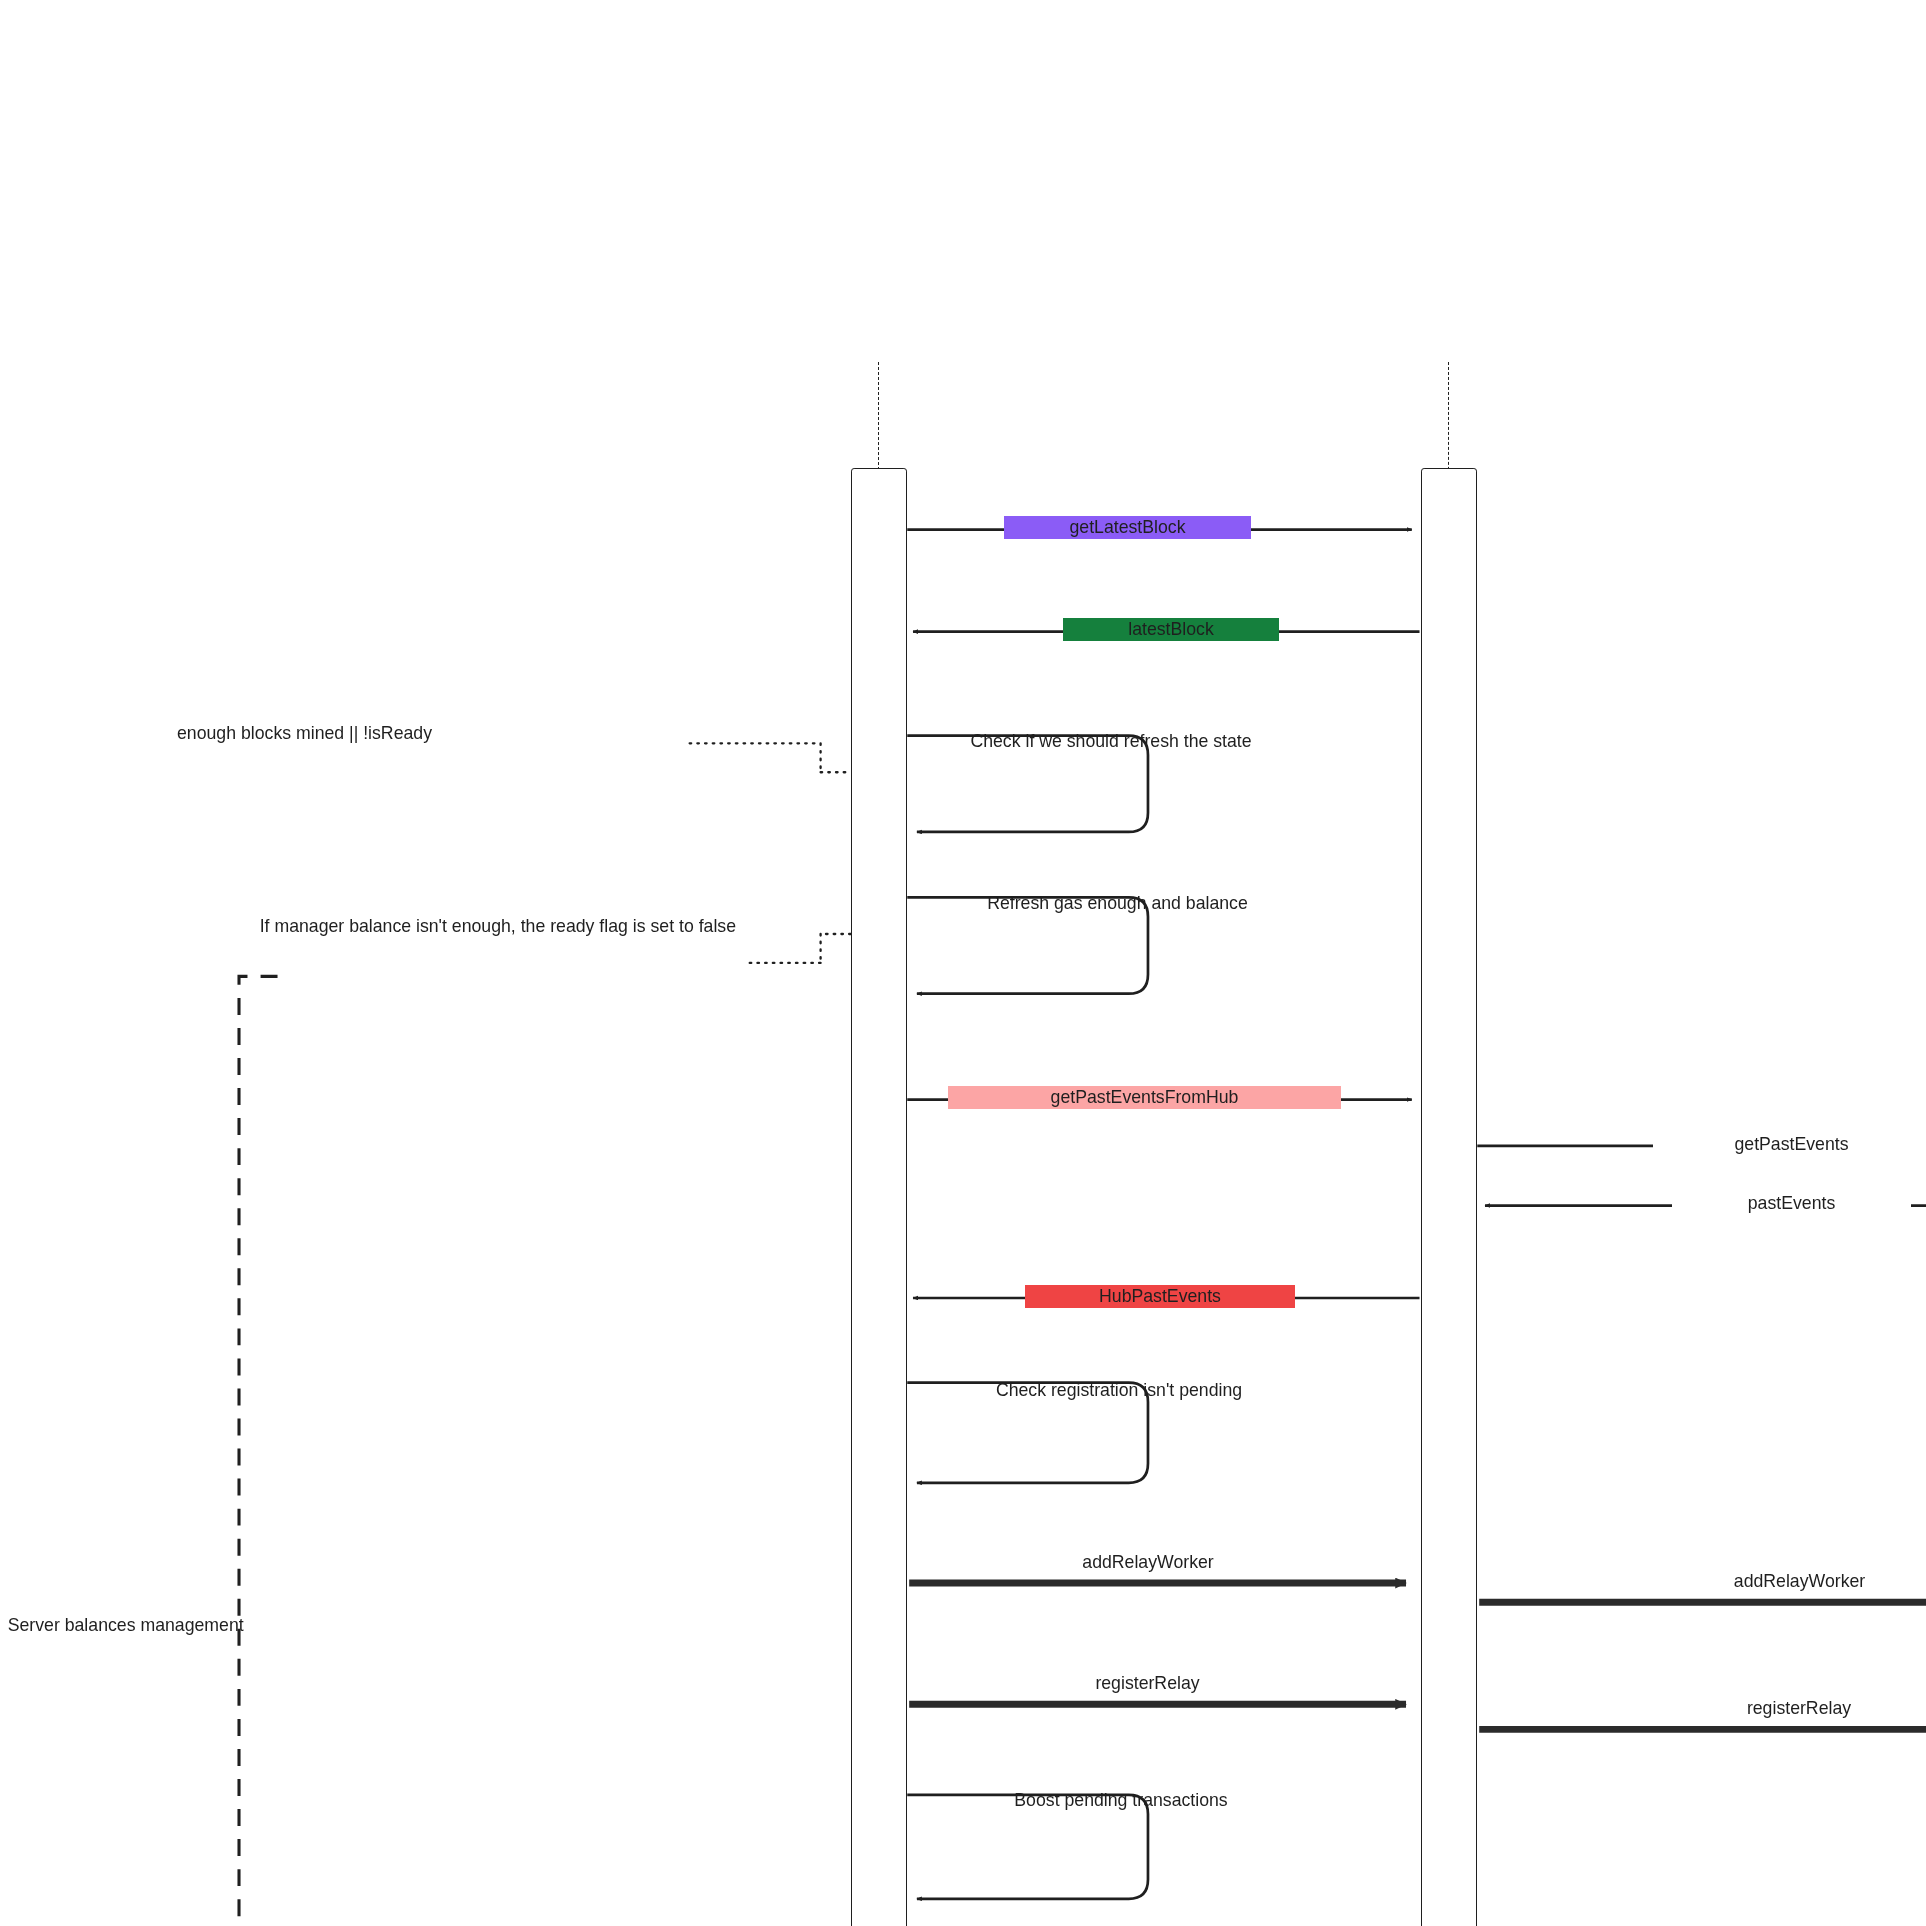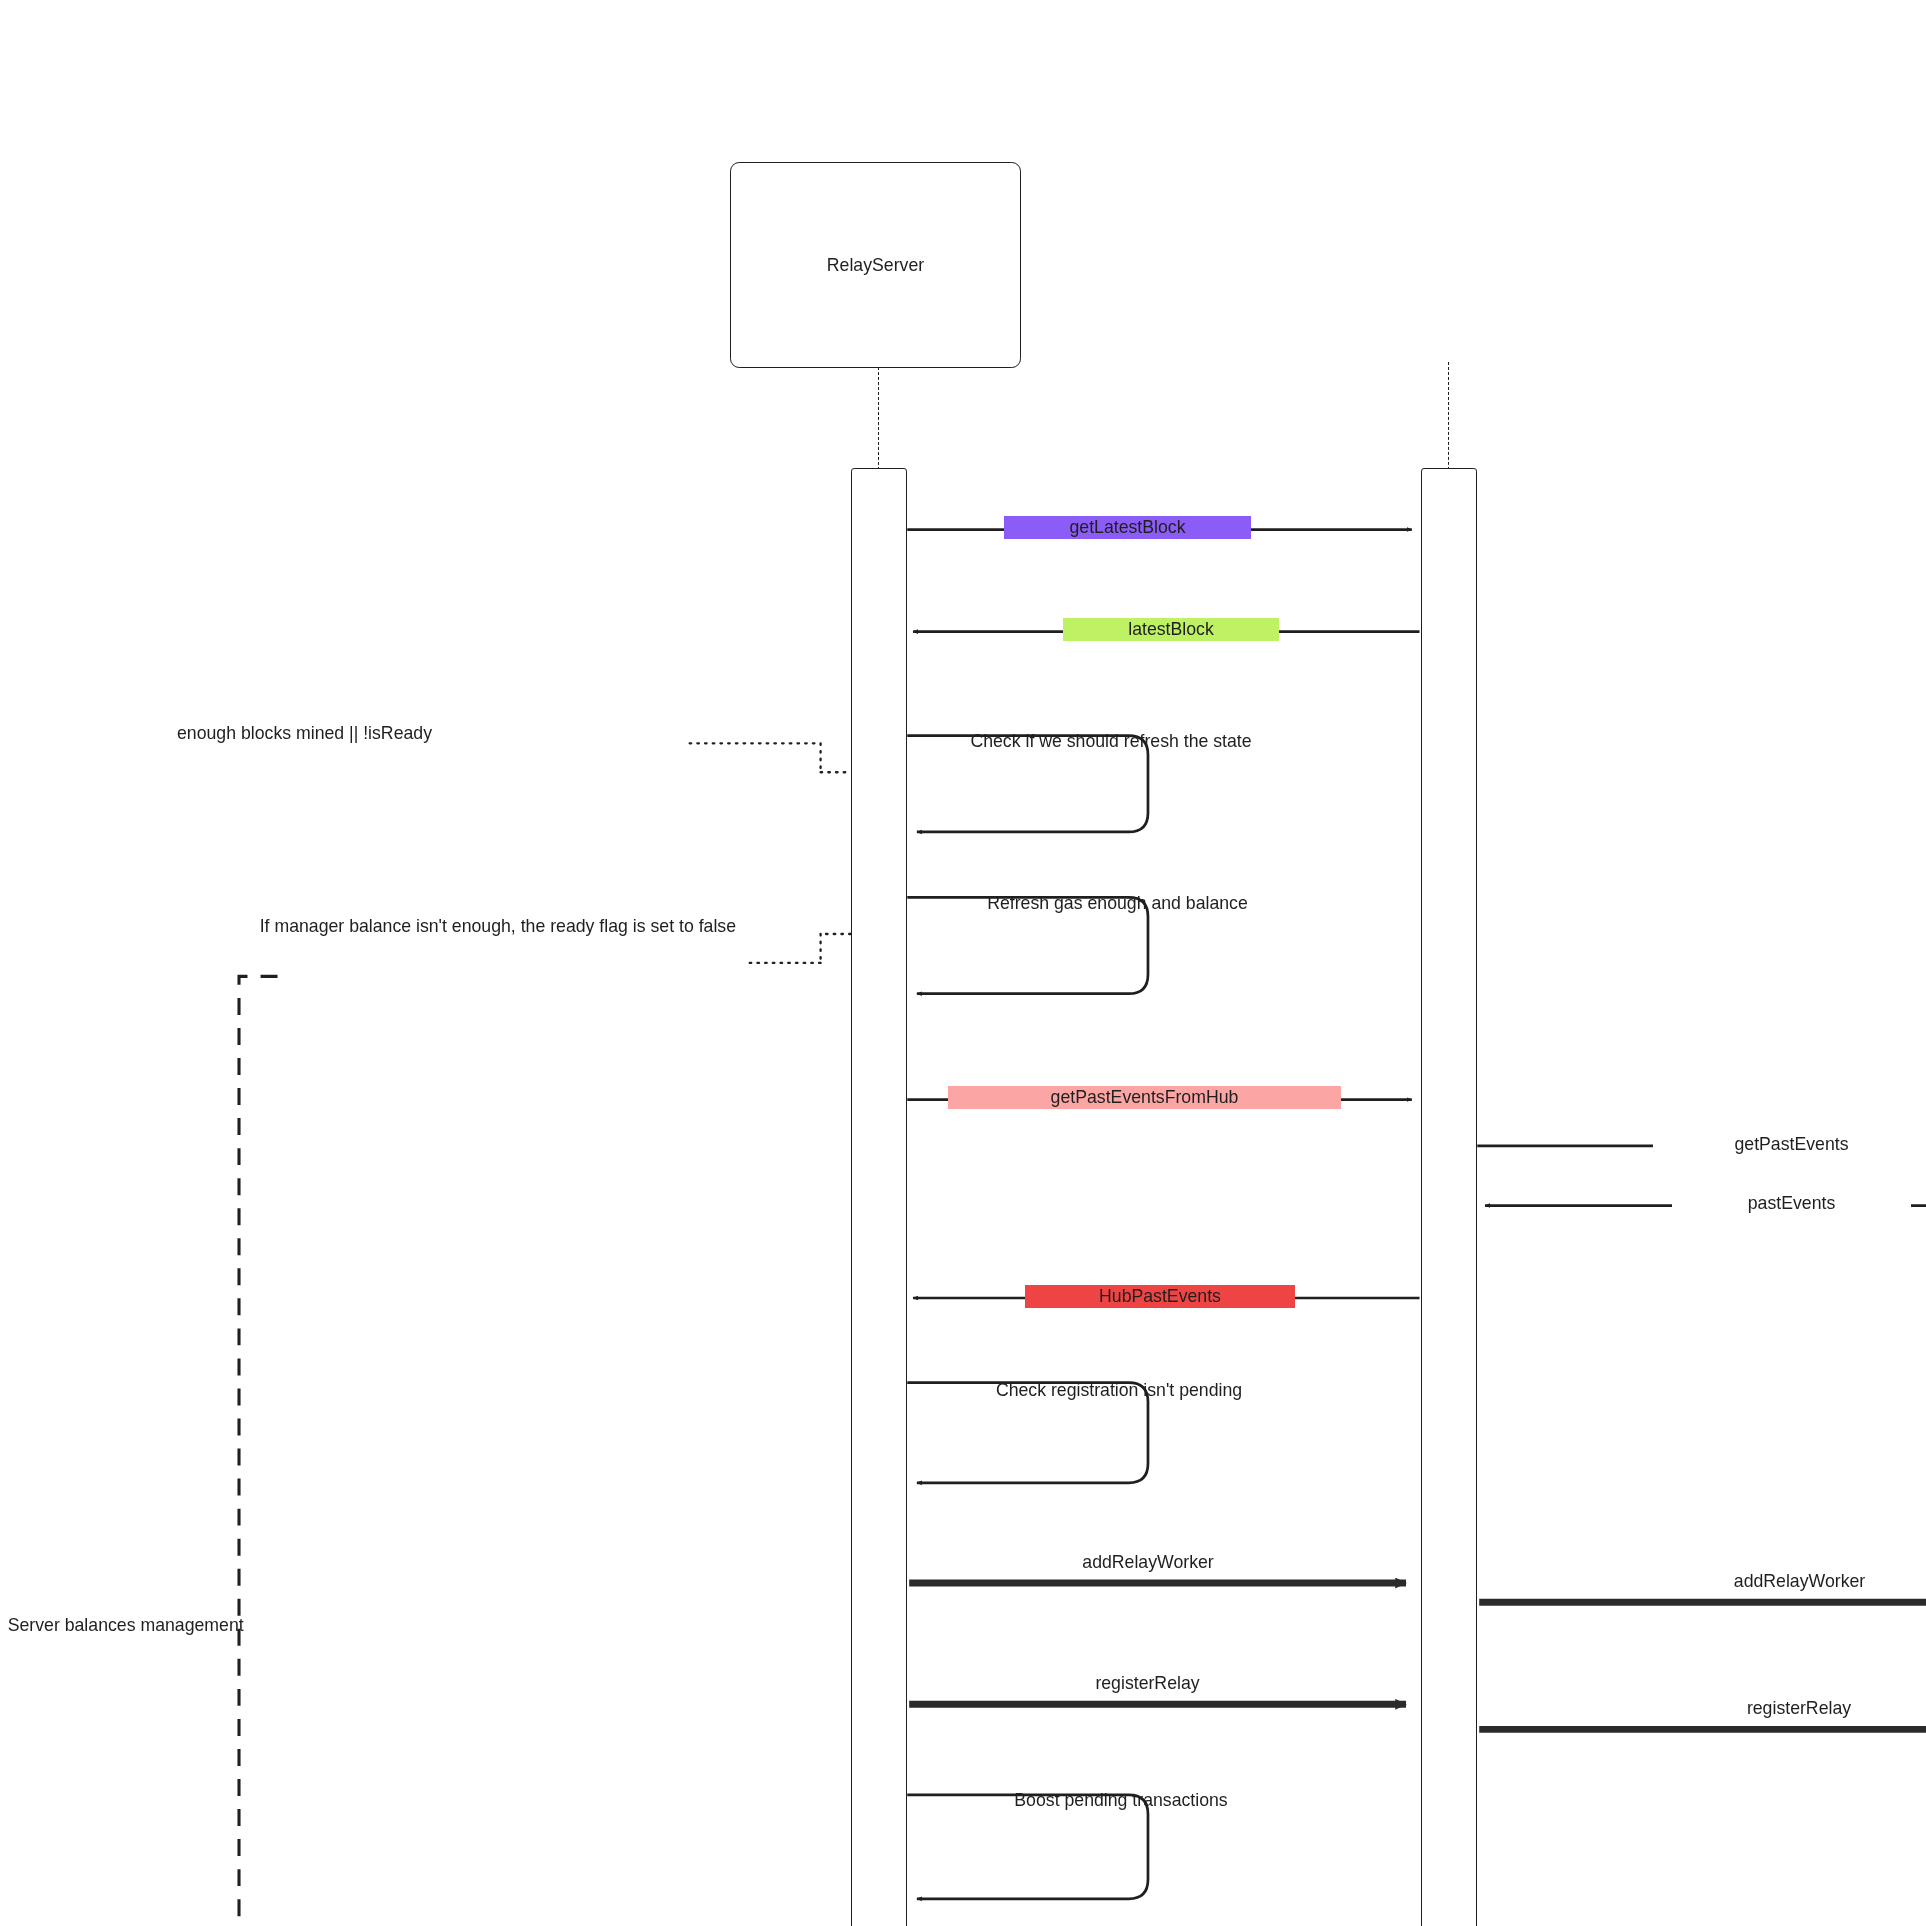--- a/index.html
+++ b/index.html
@@ -76,23 +76,20 @@
 <body>
 
 <div id="canvas">
 
   <div class="lifeline-dash" style="left:878px; top:362px; height:2284px;"></div>
   <div class="lifeline-dash" style="left:1448px; top:362px; height:1826px;"></div>
 
   <div class="activation" style="left:851px; top:468px; width:56px; height:1965px;"></div>
   <div class="activation" style="left:1421px; top:468px; width:56px; height:1633px;"></div>
 
-  <div class="lifeline-box" style="left:730px; top:162px; width:291px; height:206px;">
-    <span class="lbl">RelayServer</span>
-  </div>
 
   <svg class="overlay" viewBox="0 0 6887 7114" xmlns="http://www.w3.org/2000/svg">
     <defs>
       <marker id="ah-thin" markerWidth="16" markerHeight="16" refX="13" refY="6" orient="auto" markerUnits="userSpaceOnUse">
         <path d="M0,0 L14,6 L0,12 z" fill="#1f1f1f"></path>
       </marker>
       <marker id="ah-thick" markerWidth="34" markerHeight="34" refX="28" refY="14" orient="auto" markerUnits="userSpaceOnUse">
         <path d="M0,0 L30,14 L0,28 z" fill="#2b2b2b"></path>
       </marker>
     </defs>
@@ -137,21 +134,21 @@
     <line x1="2130" y1="2425" x2="2130" y2="2500" stroke="#1f1f1f" stroke-width="6" stroke-dasharray="4 16" stroke-linecap="round"></line>
     <line x1="2130" y1="2500" x2="1930" y2="2500" stroke="#1f1f1f" stroke-width="6" stroke-dasharray="4 16" stroke-linecap="round"></line>
 
     <line x1="2208" y1="5135" x2="1790" y2="5135" stroke="#1f1f1f" stroke-width="6" stroke-dasharray="4 16" stroke-linecap="round"></line>
     <line x1="2208" y1="5705" x2="1790" y2="5705" stroke="#1f1f1f" stroke-width="6" stroke-dasharray="4 16" stroke-linecap="round"></line>
 
     <path d="M720 2535 L620 2535 L620 5760 L720 5760" fill="none" stroke="#1f1f1f" stroke-width="8" stroke-dasharray="44 34"></path>
   </svg>
 
   <div class="msg-label" style="left:1004px; top:516px; width:247px; background:#8b5cf6;">getLatestBlock</div>
-  <div class="msg-label" style="left:1063px; top:618px; width:216px; background:#bef264;">latestBlock</div>
+  <div class="msg-label" style="left:1063px; top:618px; width:216px; background:#15803d;">latestBlock</div>
   <div class="msg-label wrap" style="left:932px; top:730px; width:358px;">Check if we should refresh the state</div>
   <div class="msg-label wrap" style="left:948px; top:892px; width:339px;">Refresh gas enough and balance</div>
   <div class="msg-label" style="left:948px; top:1086px; width:393px; background:#fca5a5;">getPastEventsFromHub</div>
   <div class="msg-label" style="left:1653px; top:1133px; width:277px; background:#ffffff;">getPastEvents</div>
   <div class="msg-label" style="left:1672px; top:1192px; width:239px; background:#ffffff;">pastEvents</div>
   <div class="msg-label" style="left:1025px; top:1285px; width:270px; background:#ef4444;">HubPastEvents</div>
   <div class="msg-label wrap" style="left:959px; top:1379px; width:320px;">Check registration isn't pending</div>
   <div class="msg-label" style="left:998px; top:1551px; width:300px; background:#ffffff;">addRelayWorker</div>
   <div class="msg-label" style="left:1653px; top:1570px; width:293px; background:#ffffff;">addRelayWorker</div>
   <div class="msg-label" style="left:1009px; top:1672px; width:277px; background:#ffffff;">registerRelay</div>

